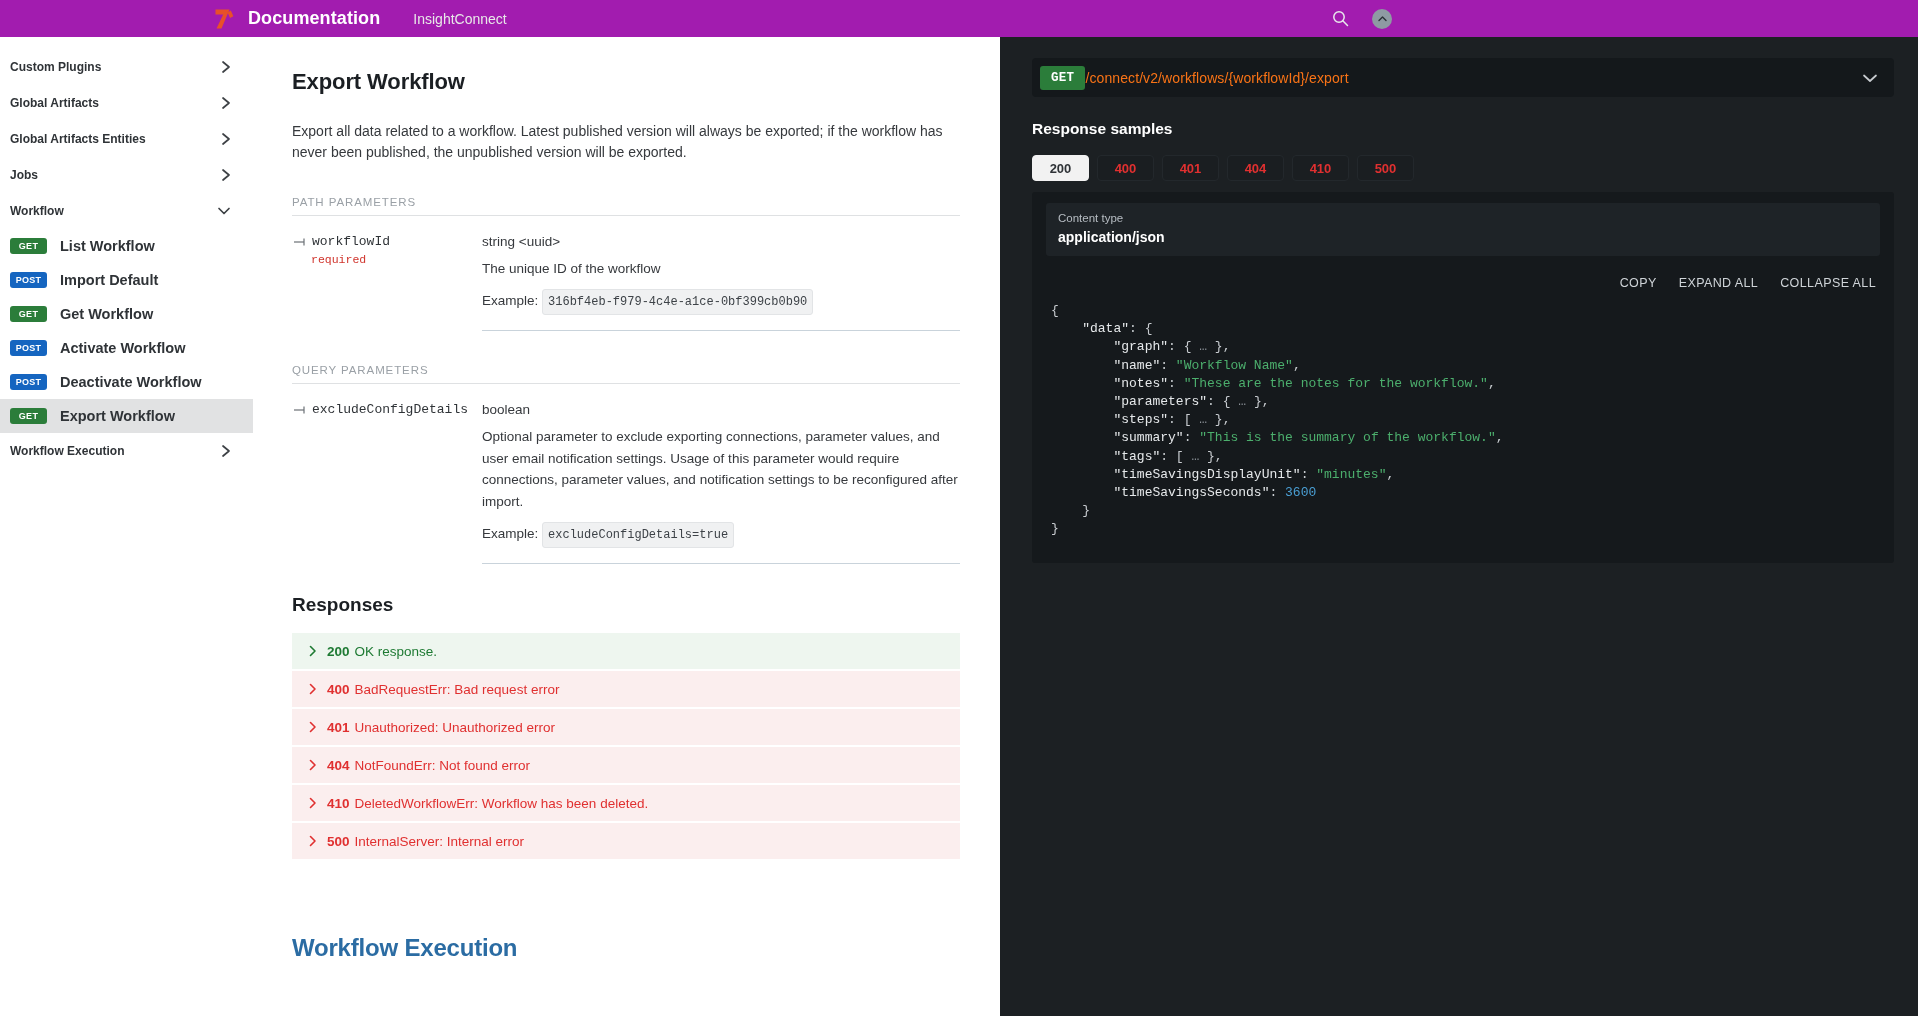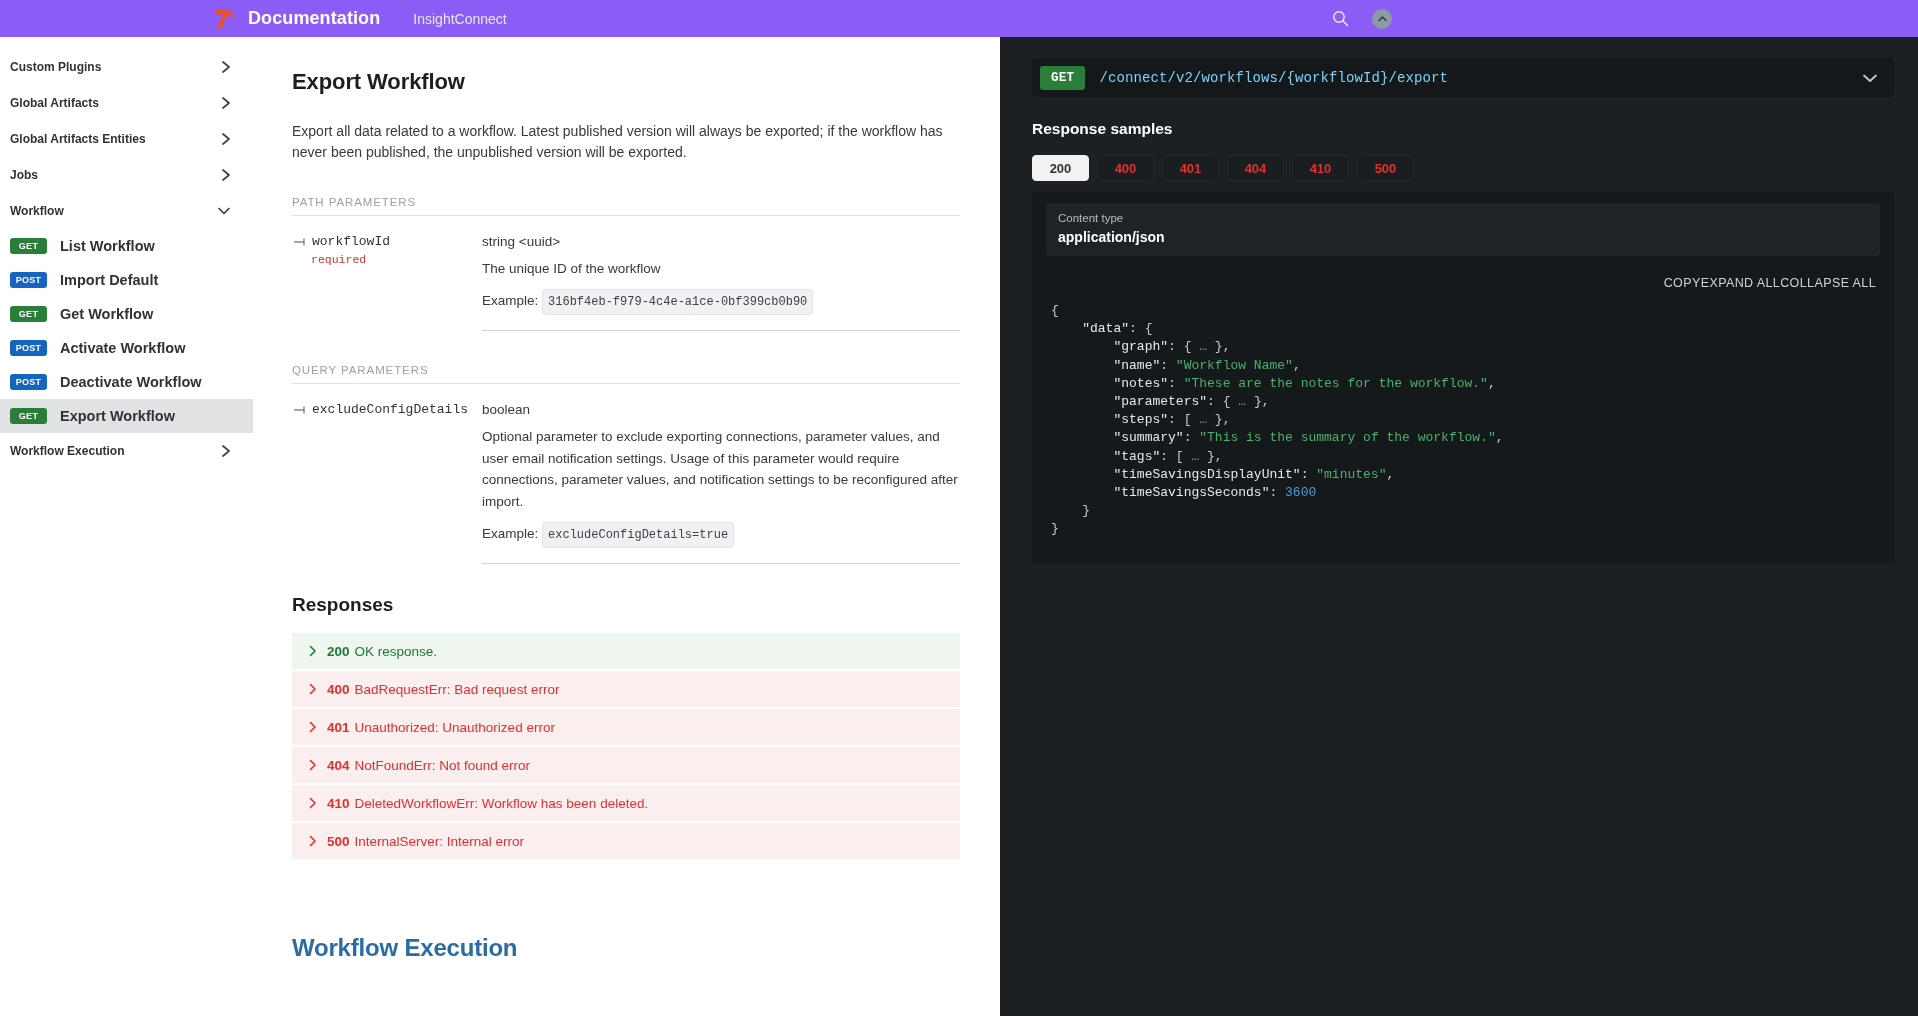--- a/index.html
+++ b/index.html
@@ -6,21 +6,21 @@
   html, body {
     width: 1918px; height: 1016px;
     background: #ffffff;
     font-family: "Liberation Sans", sans-serif;
     overflow: hidden;
   }
   .page { position: relative; width: 1918px; height: 1016px; display: flex; flex-direction: column; }
 
   
   .topbar {
-    height: 37px; min-height: 37px; background: #8b5cf6;
+    height: 37px; min-height: 37px; background: #a21caf;
     display: flex; align-items: center; position: relative; z-index: 10;
   }
   .brand { display: flex; align-items: center; margin-left: 214px; }
   .logo-mark { width: 21px; height: 22px; position: relative; display: block; }
   .logo-mark svg { display: block; }
   .brand-title {
     color: #ffffff; font-size: 18px; font-weight: bold; margin-left: 13px;
     letter-spacing: 0.1px;
   }
   .brand-sub { color: #e8e8e8; font-size: 14px; margin-left: 33px; font-weight: 400; }
@@ -118,22 +118,22 @@
   .endpoint-bar {
     background: #14181b; border-radius: 4px; height: 39px;
     display: flex; align-items: center; padding: 0 16px 0 8px;
   }
   .endpoint-method {
     background: #2b7d3a; color: #ffffff; font-family: "Liberation Mono", monospace;
     font-weight: bold; font-size: 12.5px; padding: 5px 11px; border-radius: 3px;
     letter-spacing: 0.3px;
   }
   .endpoint-path {
-    font-family: Liberation Mono, monospace; font-size: 14px; color: #7dd3fc;
-    margin-left: 14px; letter-spacing: 0.1px;
+    font-family: Liberation Sans, sans-serif; font-size: 14px; color: #f97316;
+    letter-spacing: 0.1px;
   }
   .endpoint-chev { margin-left: auto; color: #c8ccd0; display: flex; align-items: center; }
 
   .samples-title { color: #ffffff; font-size: 15.5px; font-weight: bold; margin-top: 23px; }
   .status-tabs { display: flex; gap: 8px; margin-top: 17px; }
   .status-tab {
     min-width: 57px; height: 26px; border-radius: 4px; display: flex;
     align-items: center; justify-content: center; font-size: 13px; font-weight: bold;
     background: #1a1e21; color: #e03030; cursor: pointer; padding: 0 12px;
     border: 1px solid #23282c;
@@ -141,21 +141,21 @@
   .status-tab.active { background: #f2f2f2; color: #2f3337; border-color: #f2f2f2; }
 
   .sample-card {
     background: #15191c; margin-top: 11px; border-radius: 3px;
     padding: 11px 14px 24px 14px;
   }
   .content-type-box { background: #1e2327; border-radius: 3px; padding: 9px 12px 11px 12px; }
   .content-type-label { font-size: 11.5px; color: #b6bcc2; }
   .content-type-value { font-size: 14px; color: #ffffff; font-weight: bold; margin-top: 5px; }
   .code-actions {
-    display: flex; justify-content: flex-end; margin-top: 20px; padding-right: 4px;
+    display: flex; justify-content: flex-end; gap: 22px; margin-top: 20px; padding-right: 4px;
   }
   .code-action {
     font-size: 12.5px; color: #cfd4d8; letter-spacing: 0.4px; cursor: pointer; font-weight: 400;
   }
   .json-block {
     font-family: "Liberation Mono", monospace; font-size: 13px; line-height: 18.2px;
     margin-top: 12px; color: #c8ccd0; white-space: pre; padding-left: 5px;
   }
   .j-punct { color: #c8ccd0; }
   .j-key { color: #e6e9eb; }

